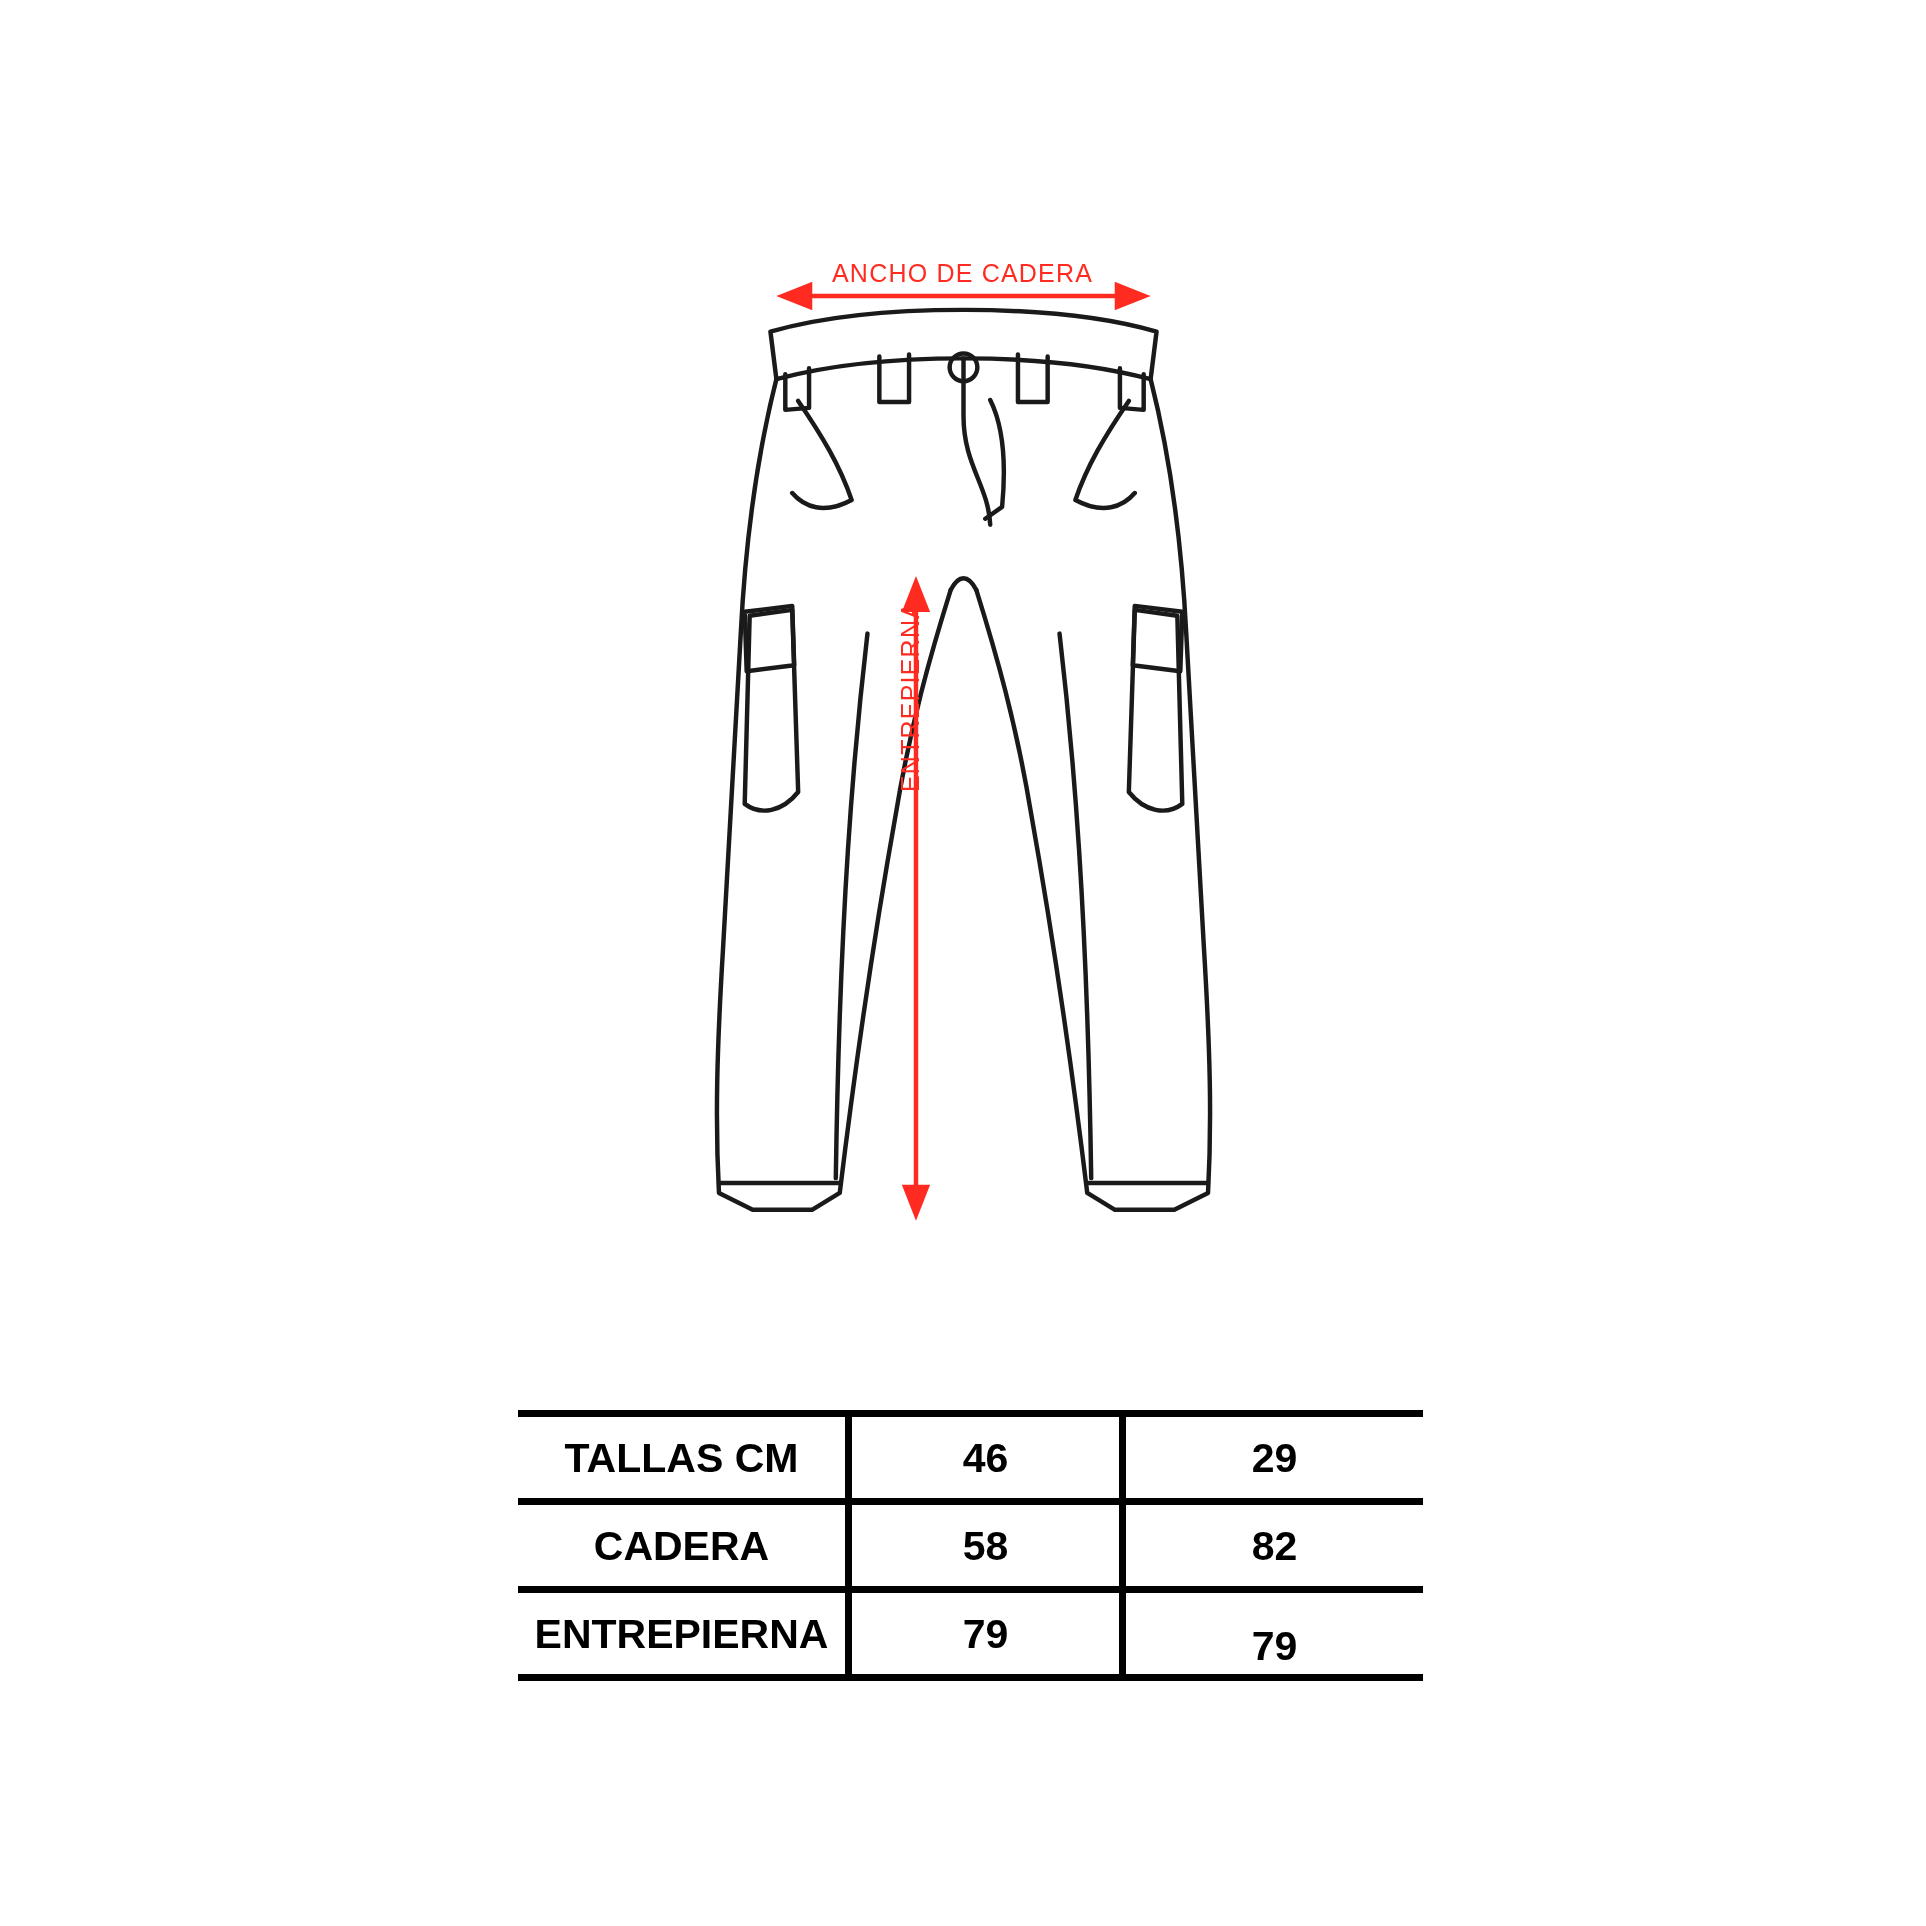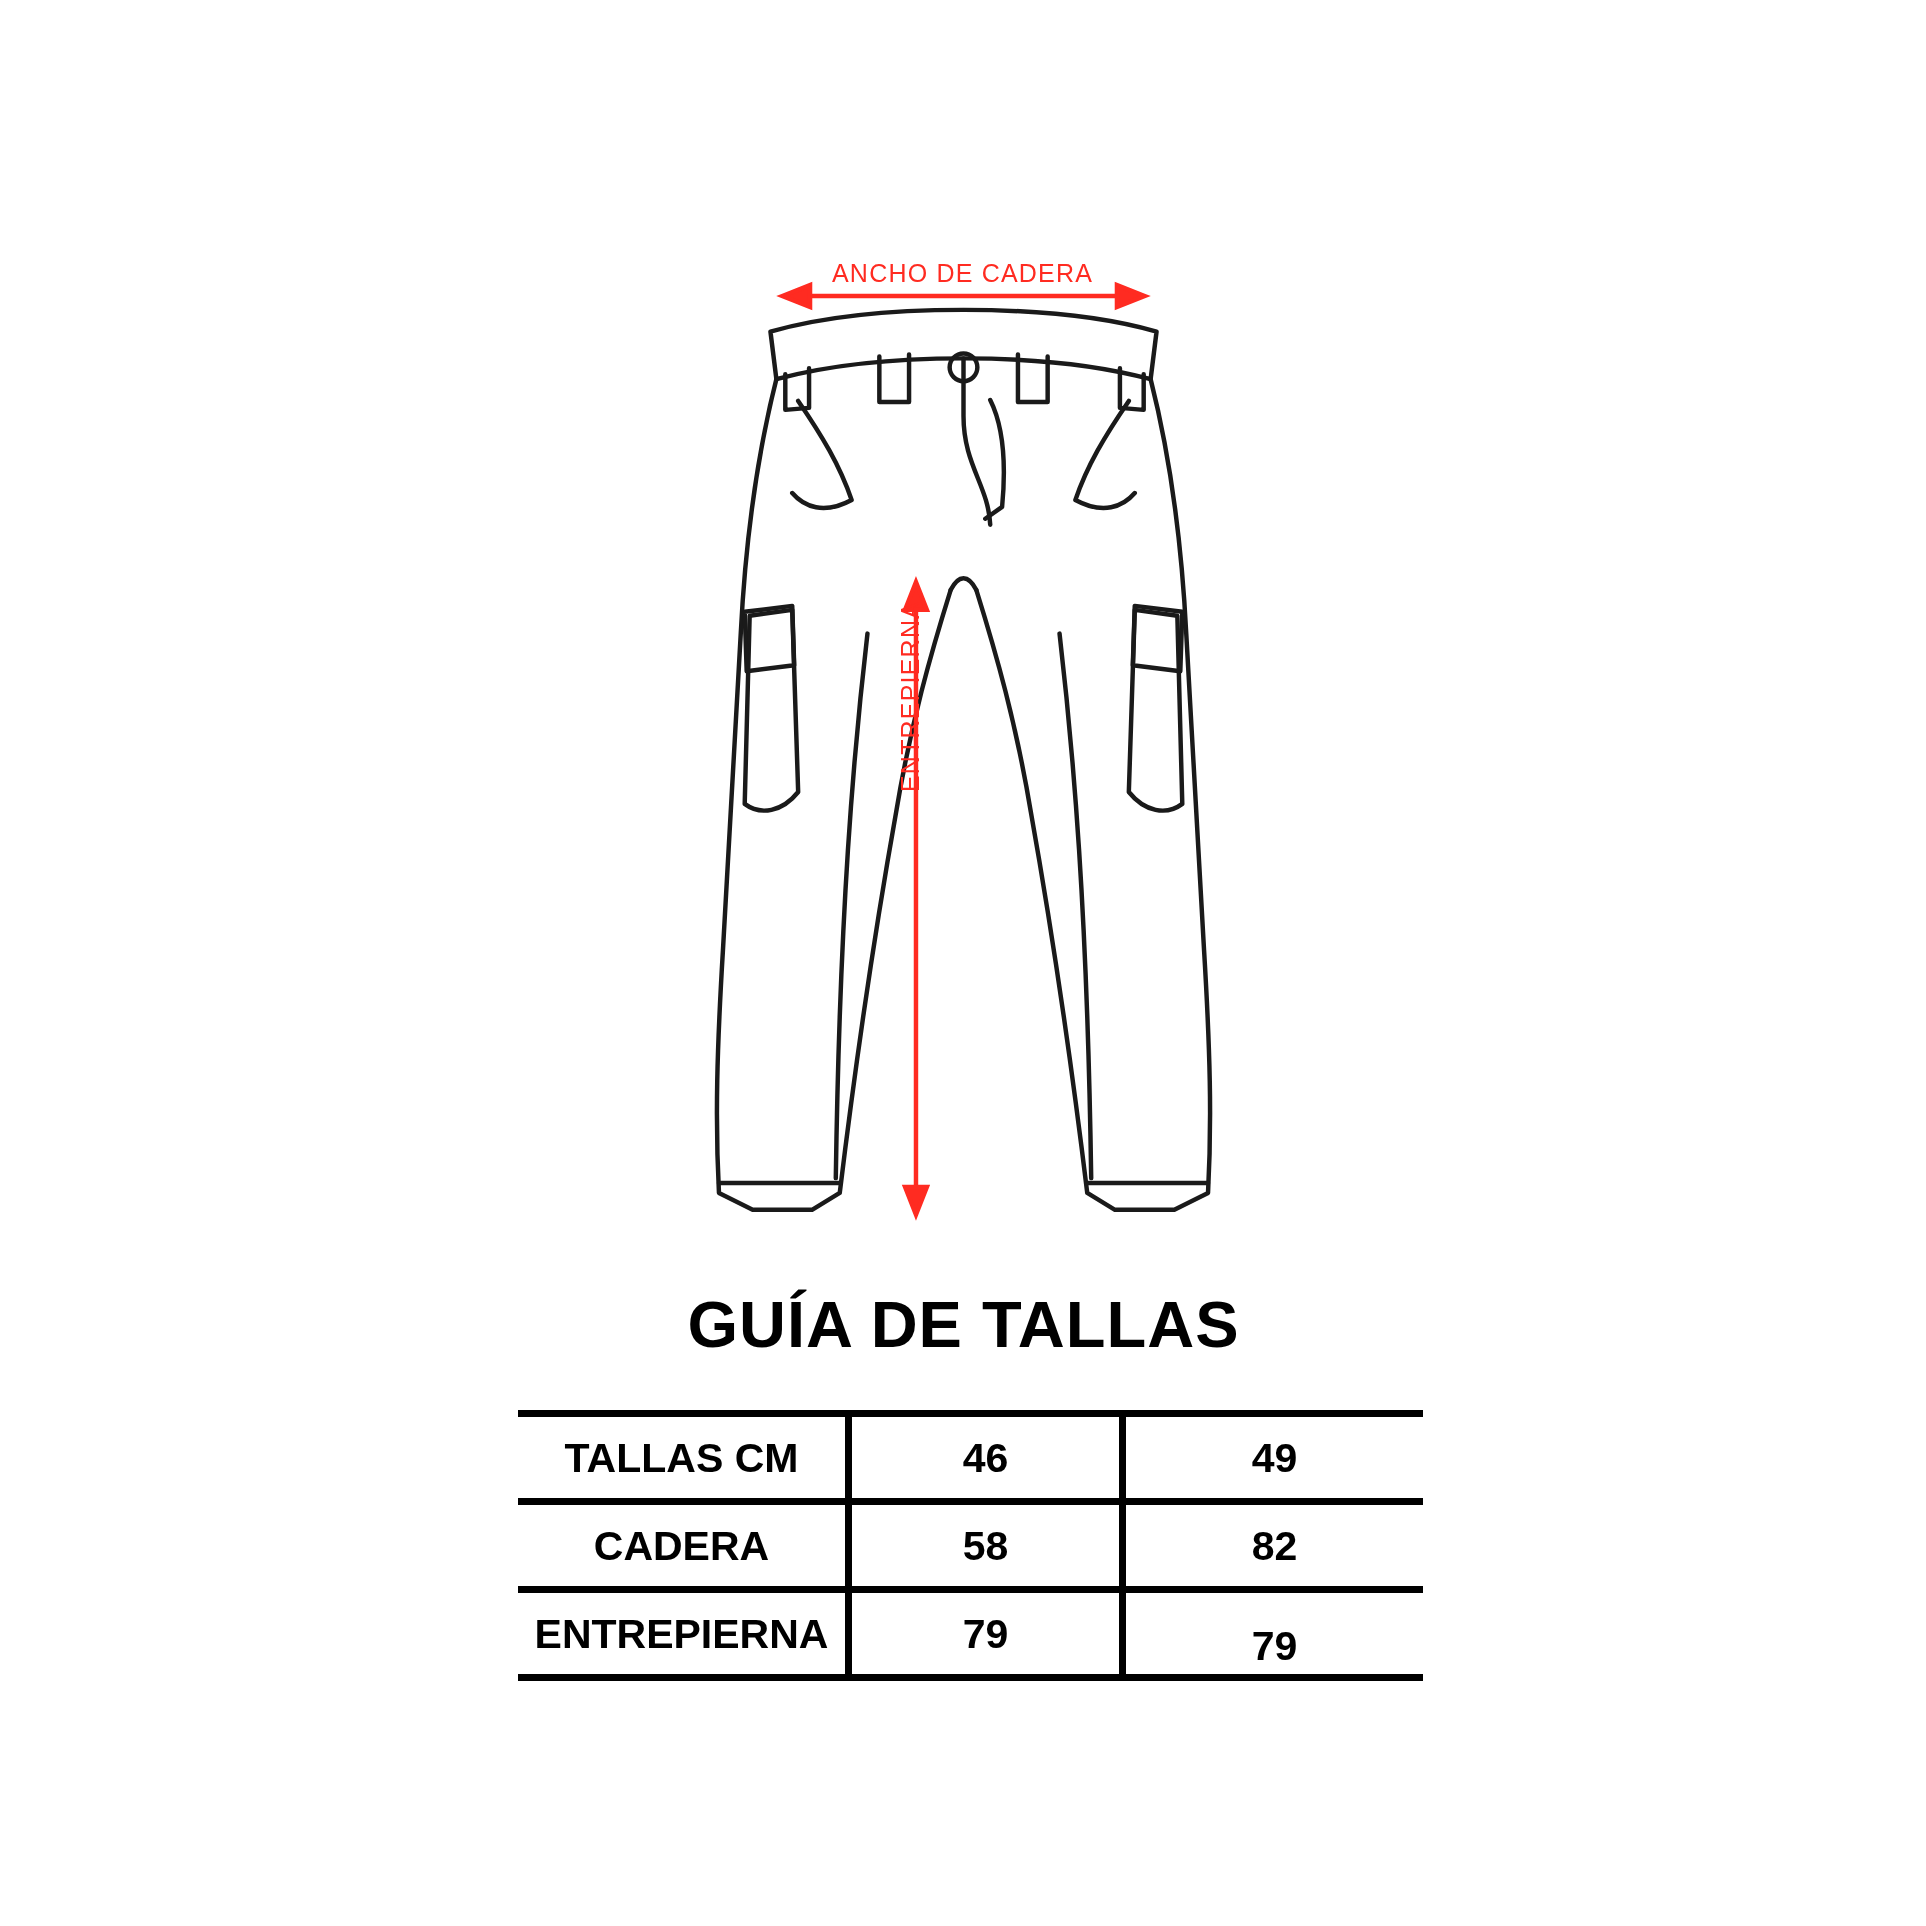--- a/index.html
+++ b/index.html
@@ -182,29 +182,28 @@
         <polygon points="925,588 914,616 936,616"></polygon>
         <polygon points="925,1227 914,1199 936,1199"></polygon>
       </g>
     </svg>
 
     <div class="dim-label" id="hip-label">ANCHO DE CADERA</div>
 
     <div class="dim-label" id="inseam-label">ENTREPIERNA</div>
   </div>
 
-  <div class="guide-title">GUÍA DE TALLAS</div>
 
   <div class="size-table-wrap">
     <table class="size-table">
       <tbody>
         <tr class="data-row first-row">
           <td class="col-label">TALLAS CM</td>
           <td class="col-v1">46</td>
-          <td class="col-v2">49</td>
+          <td class="col-v2">29</td>
         </tr>
         <tr class="data-row">
           <td class="col-label">CADERA</td>
           <td class="col-v1">58</td>
           <td class="col-v2">82</td>
         </tr>
         <tr class="data-row">
           <td class="col-label">ENTREPIERNA</td>
           <td class="col-v1">79</td>
           <td class="col-v2 cell-shift-down">79</td>

